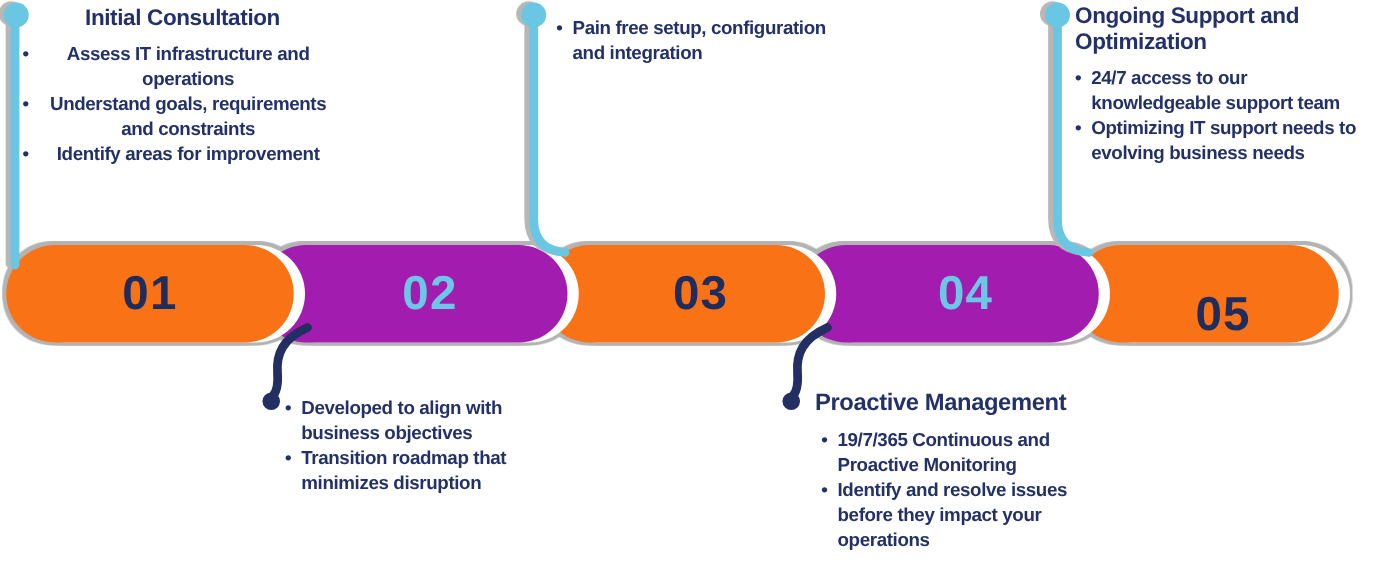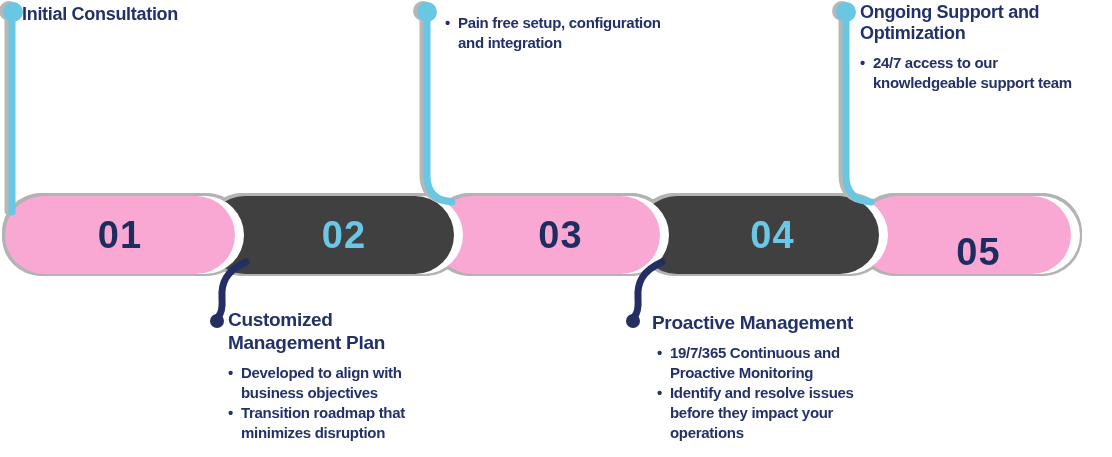--- a/index.html
+++ b/index.html
@@ -12,42 +12,42 @@
     position:absolute;inset:0;z-index:2;
     filter:drop-shadow(0 -2.5px 0 #b3b3b3) drop-shadow(0 2.5px 0 #b3b3b3)
            drop-shadow(2.5px 0 0 #b3b3b3) drop-shadow(-2.5px 0 0 #b3b3b3);
   }
   .pill{
     position:absolute;top:196px;height:78px;border-radius:39px;
     display:flex;align-items:center;justify-content:center;
     font-size:38px;font-weight:bold;letter-spacing:1px;
     box-shadow:9px 0 0 #ffffff;
   }
-  .pill-light{background:#f9a8d4;color:#1F2C5E;}
-  .pill-dark{background:#404040;color:#6BC7E5;}
+  .pill-light{background:#f97316;color:#1F2C5E;}
+  .pill-dark{background:#a21caf;color:#6BC7E5;}
   #pill-1{left:5px;width:230px;z-index:55;}
   #pill-2{left:206px;width:248px;z-index:44;}
   #pill-3{left:433px;width:227px;z-index:33;}
   #pill-4{left:638px;width:241px;z-index:22;}
   #pill-5{left:858px;width:213px;z-index:11;align-items:flex-end;}
   .pill.shifted .num{transform:translateX(14px);}
   
   .overlay{position:absolute;left:0;top:0;z-index:3;pointer-events:none;}
   
   .label-block{position:absolute;z-index:4;}
   .label-title{
     font-size:18px;font-weight:bold;line-height:21px;letter-spacing:-0.3px;margin:0;
   }
   .bullets{
     list-style:none;margin:9px 0 0;padding:0 0 0 13px;
     font-size:15px;font-weight:bold;line-height:20px;letter-spacing:-0.3px;
   }
   .bullets li{position:relative;}
   .bullets li::before{content:"\2022";position:absolute;left:-13px;top:0;}
-  #block-1{left:18px;top:4px;width:252px;}
+  #block-1{left:18px;top:4px;width:252px;text-align:center;}
   #block-1 .label-title{margin-left:4px;}
   #block-3{left:445px;top:4px;width:237px;}
   #block-5{left:860px;top:2px;width:227px;}
   #block-5 .label-title{width:200px;}
   #block-2{left:228px;top:308px;width:202px;}
   #block-2 .label-title{width:160px;font-size:19px;line-height:23px;}
   #block-4{left:652px;top:311px;width:227px;}
   #block-4 .label-title{font-size:19px;line-height:23px;}
   #block-4 .bullets{margin-left:5px;}
 </style>
@@ -92,37 +92,42 @@
       <path d="M 662 262 C 642 271 637 283 638 298 Q 639 312 634 317"></path>
     </g>
     <g fill="#232E62">
       <circle cx="217" cy="321" r="7"></circle>
       <circle cx="633" cy="321" r="7"></circle>
     </g>
   </svg>
 
   <div id="block-1" class="label-block">
     <h3 class="label-title">Initial Consultation</h3>
+    <ul class="bullets">
+      <li>Assess IT infrastructure and operations</li>
+      <li>Understand goals, requirements and constraints</li>
+      <li>Identify areas for improvement</li>
+    </ul>
   </div>
 
   <div id="block-3" class="label-block">
     <ul class="bullets">
       <li>Pain free setup, configuration and integration</li>
     </ul>
   </div>
 
   <div id="block-5" class="label-block">
     <h3 class="label-title">Ongoing Support and Optimization</h3>
     <ul class="bullets">
       <li>24/7 access to our knowledgeable support team</li>
+      <li>Optimizing IT support needs to evolving business needs</li>
     </ul>
   </div>
 
   <div id="block-2" class="label-block">
-    <h3 class="label-title">Customized Management Plan</h3>
     <ul class="bullets">
       <li>Developed to align with business objectives</li>
       <li>Transition roadmap that minimizes disruption</li>
     </ul>
   </div>
 
   <div id="block-4" class="label-block">
     <h3 class="label-title">Proactive Management</h3>
     <ul class="bullets">
       <li>19/7/365 Continuous and Proactive Monitoring</li>

